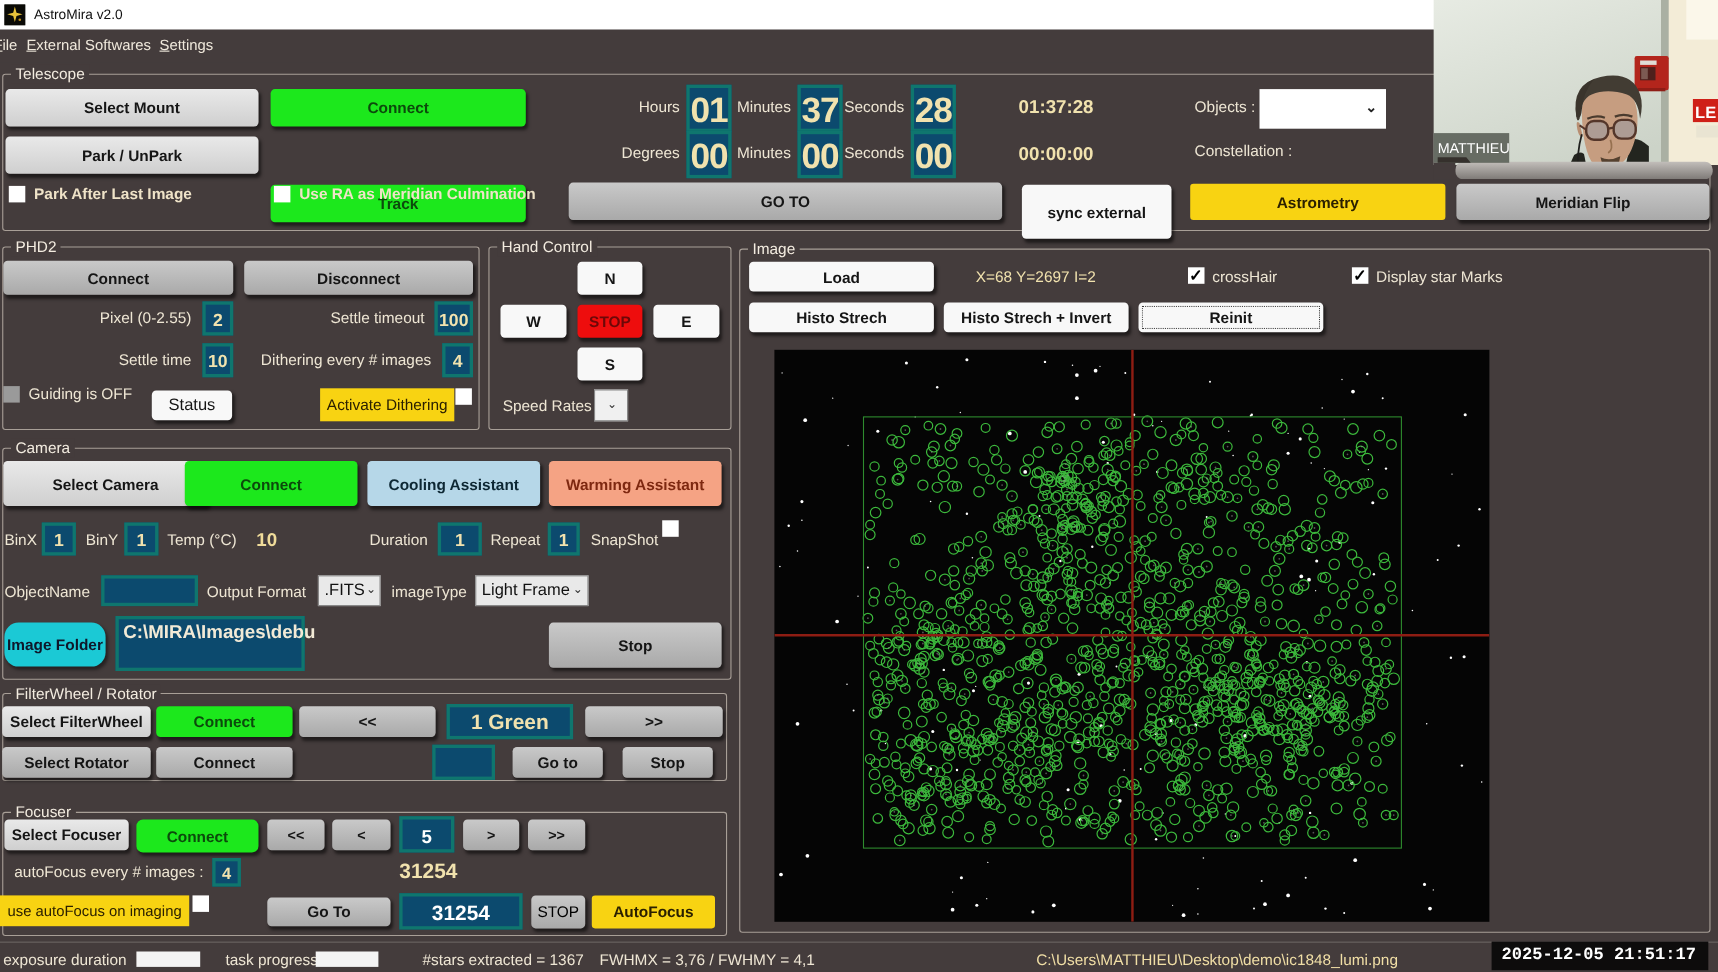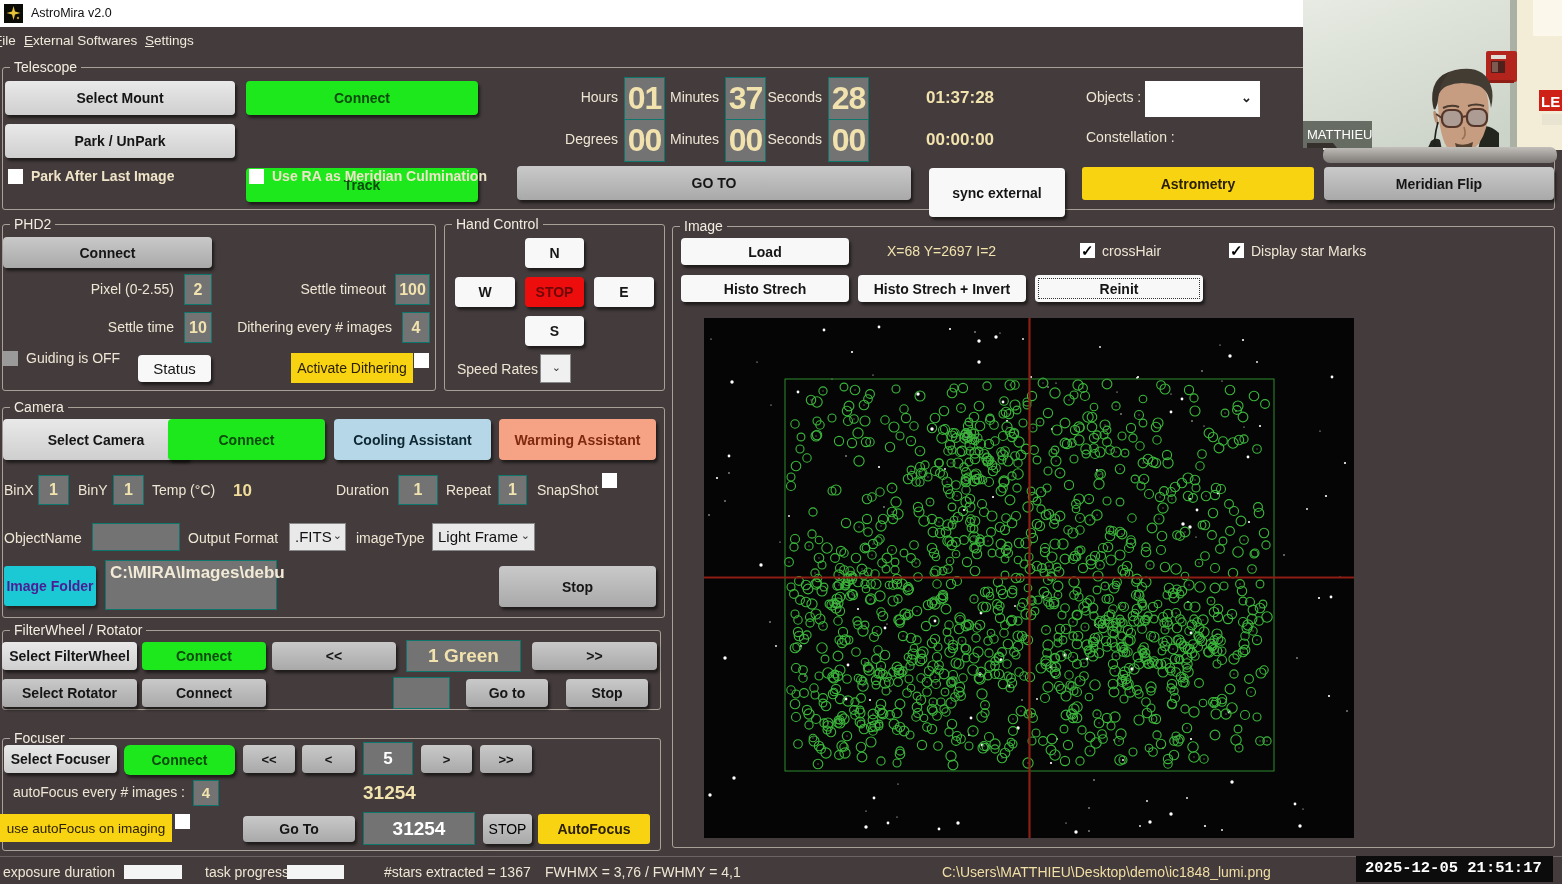--- a/index.html
+++ b/index.html
@@ -18,26 +18,26 @@
 .gbox { position:absolute; border:1px solid #a89f97; border-radius:3px; }
 .glabel { position:absolute; top:-9px; left:7px; background:#443c3c; padding:0 4px; font-size:14px; color:#f3ece0; line-height:17px; }
 
 .btn { position:absolute; border-radius:4px; text-align:center; color:#151515; font-weight:bold;
   box-shadow:2px 3px 3px rgba(0,0,0,0.55); display:flex; align-items:center; justify-content:center; white-space:nowrap; font-size:14px; }
 .g1 { background:linear-gradient(#e9e9e9,#cfcfcf); }
 .g2 { background:linear-gradient(#c9c9c9,#a9a9a9); }
 .green { background:#1ce81c; color:#0c4a0c; }
 .yellow { background:#f8d312; color:#2b2000; box-shadow:none; border-radius:0; }
 .white { background:#f8f8f8; }
-.cyan { background:#1bc9d5; color:#4c1d95; box-shadow:2px 3px 3px rgba(0,0,0,0.45); border-radius:3px; }
+.cyan { background:#1bc9d5; color:#0f172a; box-shadow:2px 3px 3px rgba(0,0,0,0.45); border-radius:13px; }
 .blue { background:#b6d7e8; color:#0d2733; }
 .salmon { background:#f5a384; color:#7e2810; }
 .lbl { position:absolute; color:#eee6d4; font-size:14px; white-space:nowrap; }
 .lblb { position:absolute; color:#efe3c8; font-size:14px; font-weight:bold; white-space:nowrap; }
-.num { position:absolute; border:1px solid #0f766e; color:#f1e2ae; font-weight:bold; text-align:center; background:#737373; }
+.num { position:absolute; border:3px solid #0f766e; color:#f1e2ae; font-weight:bold; text-align:center; background:#0c4a6e; }
 .cream { color:#f1e2ae; }
 .cb { position:absolute; width:15px; height:15px; background:#fff; }
 .cb.checked::after { content:"\2713"; position:absolute; left:1px; top:0px; font-size:15px; font-weight:bold; color:#000; line-height:15px; }
 .combo { position:absolute; background:#fff; border:1px solid #888; color:#111; font-size:15px; }
 
 svg { display:block; }
 </style>
 </head>
 <body>
 <div id="app">
@@ -95,20 +95,21 @@
 
   <div class="btn g2" style="left:517px; top:166px; width:394px; height:34px; font-size:14px;">GO TO</div>
   <div class="btn white" style="left:929px; top:168px; width:136px; height:49px; font-size:14px;">sync external</div>
   <div class="btn yellow" style="left:1082px; top:167px; width:232px; height:33px; font-size:14px; border-radius:3px;">Astrometry</div>
   <div class="btn g2" style="left:1324px; top:167px; width:230px; height:33px; font-size:14px;">Meridian Flip</div>
 
   <div class="gbox" style="left:2px; top:224px; width:434px; height:167px;">
     <span class="glabel">PHD2</span>
   </div>
   <div class="btn g2" style="left:3px; top:237px; width:209px; height:31px; font-size:14px;">Connect</div>
+  <div class="btn g2" style="left:222px; top:237px; width:208px; height:31px; font-size:14px;">Disconnect</div>
   <div class="lbl" style="right:1388px; top:281px;">Pixel (0-2.55)</div>
   <div class="num" style="left:184px; top:274px; width:28px; height:31px; font-size:16px; line-height:29px;">2</div>
   <div class="lbl" style="right:1176px; top:281px;">Settle timeout</div>
   <div class="num" style="left:395px; top:274px; width:35px; height:31px; font-size:16px; line-height:29px;">100</div>
   <div class="lbl" style="right:1388px; top:319px;">Settle time</div>
   <div class="num" style="left:184px; top:312px; width:28px; height:31px; font-size:16px; line-height:29px;">10</div>
   <div class="lbl" style="right:1170px; top:319px;">Dithering every # images</div>
   <div class="num" style="left:402px; top:312px; width:28px; height:31px; font-size:16px; line-height:29px;">4</div>
   <div class="cb" style="left:3px; top:351px; background:#9a9a9a;"></div>
   <div class="lbl" style="left:26px; top:350px;">Guiding is OFF</div>

